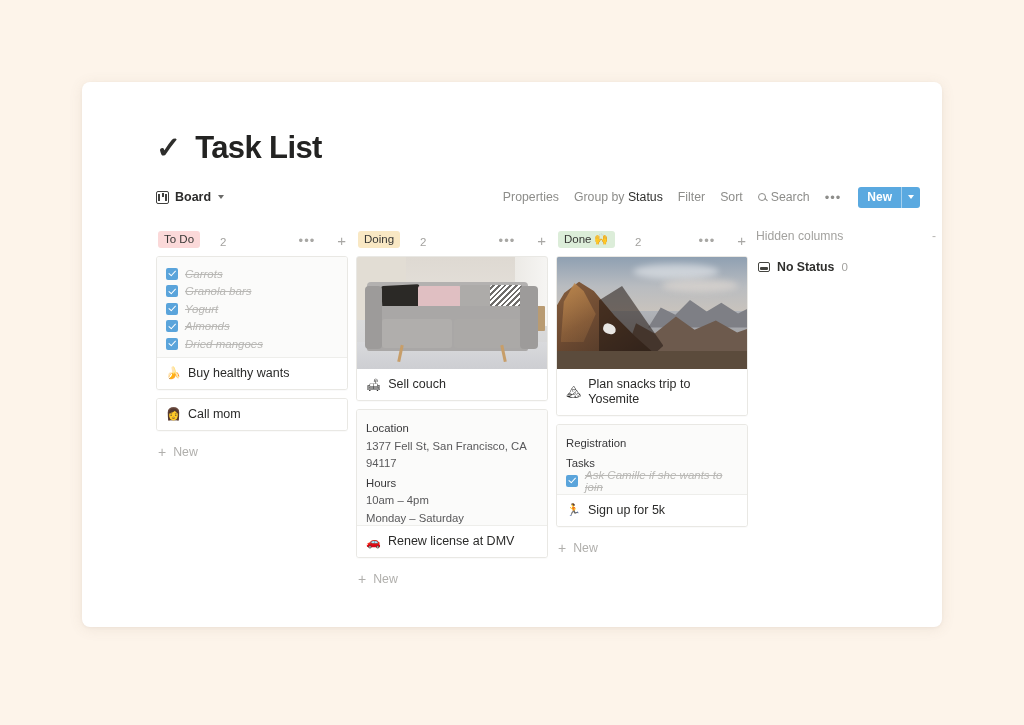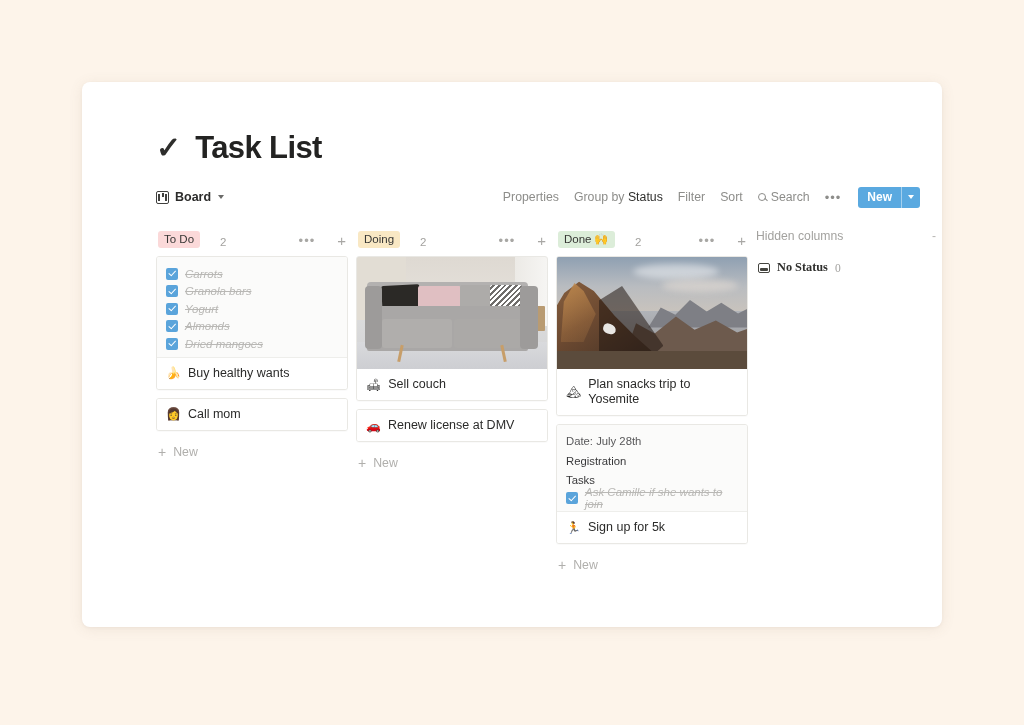--- a/index.html
+++ b/index.html
@@ -177,21 +177,20 @@
   .hidden-head {
     display: flex; align-items: center; height: 24px; margin-bottom: 8px;
   }
   .hidden-head .lbl { font-size: 12.2px; color: #a3a29f; }
   .hidden-head .dash { margin-left: auto; color: #b7b6b3; font-size: 12px; }
 
   .nostatus-row {
     display: flex; align-items: center; gap: 7px;
     padding: 4px 2px;
     cursor: pointer;
-    font-family: Liberation Serif, serif;
   }
   .tray-icon {
     width: 12px; height: 10px;
     border: 1.4px solid #44443f;
     border-radius: 2px;
     position: relative;
   }
   .tray-icon::after {
     content:""; position:absolute; left:1px; right:1px; bottom:1px;
     height:3px; background:#44443f; border-radius:1px;
@@ -438,20 +437,27 @@
             <div class="cch-legL"></div>
               <div class="cch-legR"></div>
           </div>
           <div class="card-title">
             <span class="em">🛋</span>
             <span>Sell couch</span>
           </div>
         </div>
 
         <div class="card">
+          <div class="card-body">
+            <div class="meta-h">Location</div>
+            <div class="meta-t">1377 Fell St, San Francisco, CA 94117</div>
+            <div class="meta-h">Hours</div>
+            <div class="meta-t">10am – 4pm</div>
+            <div class="meta-t">Monday – Saturday</div>
+          </div>
           <div class="card-title">
             <span class="em">🚗</span>
             <span>Renew license at DMV</span>
           </div>
         </div>
 
         <div class="add-new">
           <span class="pl">+</span>
           <span>New</span>
         </div>
@@ -480,21 +486,20 @@
             <div class="mtn-fore"></div>
           </div>
           <div class="card-title">
             <span class="em">🏔</span>
             <span>Plan snacks trip to Yosemite</span>
           </div>
         </div>
 
         <div class="card">
           <div class="card-body">
-            <div class="meta-t">Date: July 28th</div>
             <div class="meta-h">Registration</div>
             <div class="meta-h">Tasks</div>
             <div class="chk-row">
               <span class="cbx on"></span>
               <span class="chk-label">Ask Camille if she wants to join</span>
             </div>
 
           </div>
           <div class="card-title">
             <span class="em">🏃</span>

